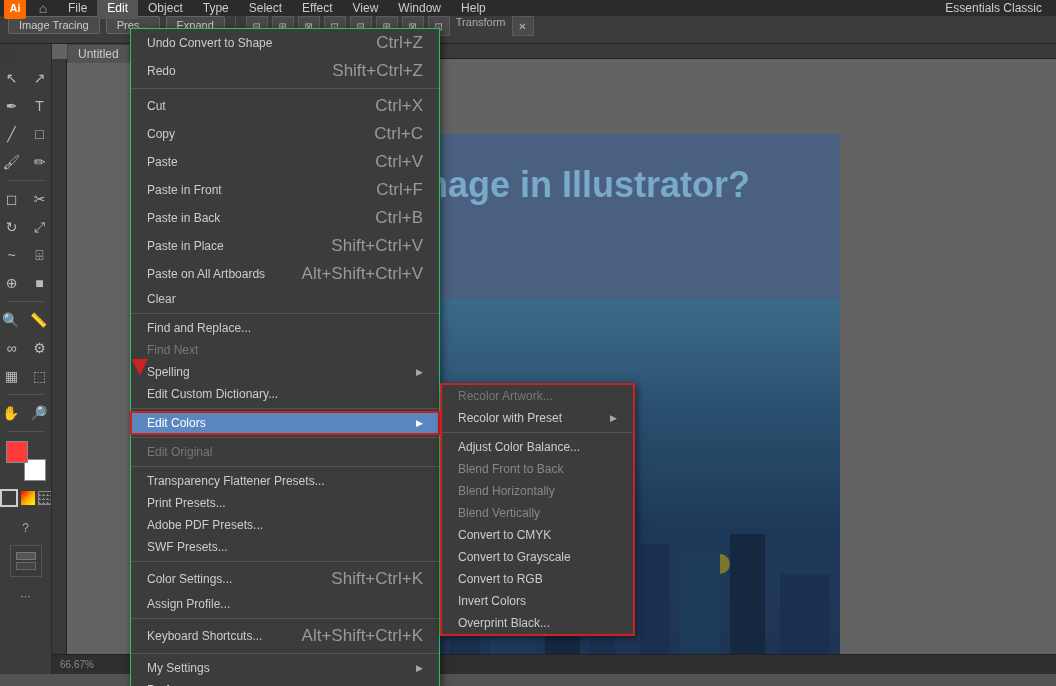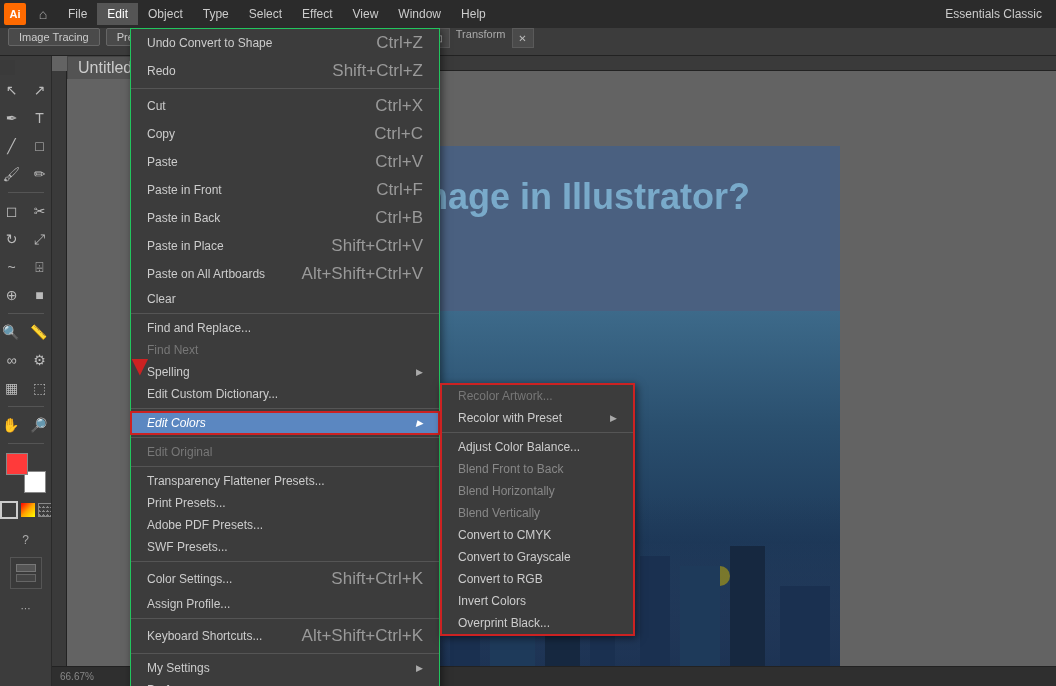--- a/index.html
+++ b/index.html
@@ -10,21 +10,21 @@
       font-family: 'Segoe UI', Arial, sans-serif;
       font-size: 12px;
       color: #ccc;
       overflow: hidden;
       position: relative;
     }
 
     
     .menu-bar {
       width: 100%;
-      height: 28px;
+      height: 16px;
       background: #2b2b2b;
       display: flex;
       align-items: center;
       padding: 0 4px;
       position: relative;
       z-index: 200;
     }
     .ai-logo {
       width: 22px;
       height: 22px;
@@ -476,21 +476,21 @@
     </div>
   </div>
 
   <div class="canvas-area">
 
     <div class="ruler-h" style="position:absolute;top:0;left:15px;right:0;"></div>
 
     <div style="position:absolute;left:0;top:15px;bottom:20px;width:15px;background:#3a3a3a;border-right:1px solid #222;z-index:5;"></div>
 
     <div style="position:absolute;top:0;left:15px;z-index:6;">
-      <div style="background:#535353;border:1px solid #444;border-bottom:none;padding:2px 10px 2px 10px;font-size:16px;color:#ccc;">Untitled</div>
+      <div style="background:#535353;border:1px solid #444;border-bottom:none;padding:2px 10px 2px 10px;font-size:12px;color:#ccc;">Untitled</div>
     </div>
 
     <div class="canvas-content">
       <div class="canvas-text-overlay">ou sharpen an image in Illustrator?</div>
       <div class="canvas-image">
         <div class="city-deco"></div>
 
         <svg width="100%" height="200" style="position:absolute;bottom:0;" viewBox="0 0 700 200" preserveAspectRatio="none">
           <rect x="50" y="80" width="30" height="120" fill="#1a3050"></rect>
           <rect x="90" y="60" width="25" height="140" fill="#1e3a5a"></rect>
@@ -575,21 +575,21 @@
     <div class="dropdown-item disabled">
       <span>Find Next</span>
     </div>
     <div class="dropdown-item has-submenu">
       <span>Spelling</span>
     </div>
     <div class="dropdown-item">
       <span>Edit Custom Dictionary...</span>
     </div>
     <div class="menu-separator"></div>
-    <div class="dropdown-item highlighted has-submenu red-border" style="outline: 2px solid #cc2222; outline-offset:-1px;font-style:italic;">
+    <div class="dropdown-item highlighted has-submenu red-border" style="outline: 2px solid #cc2222; outline-offset:-1px;">
       <span>Edit Colors</span>
     </div>
     <div class="menu-separator"></div>
     <div class="dropdown-item disabled">
       <span>Edit Original</span>
     </div>
     <div class="menu-separator"></div>
     <div class="dropdown-item">
       <span>Transparency Flattener Presets...</span>
     </div>

